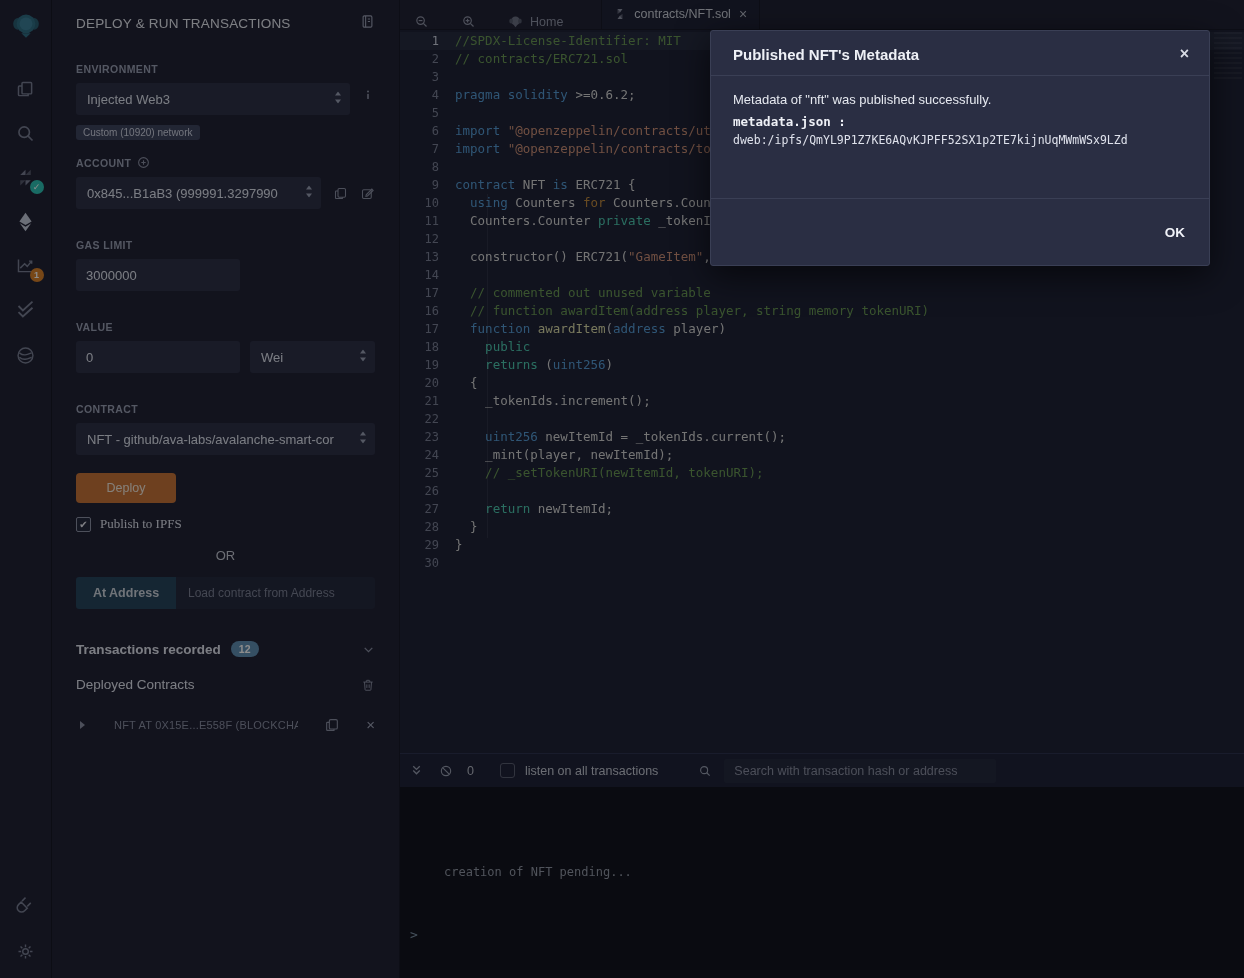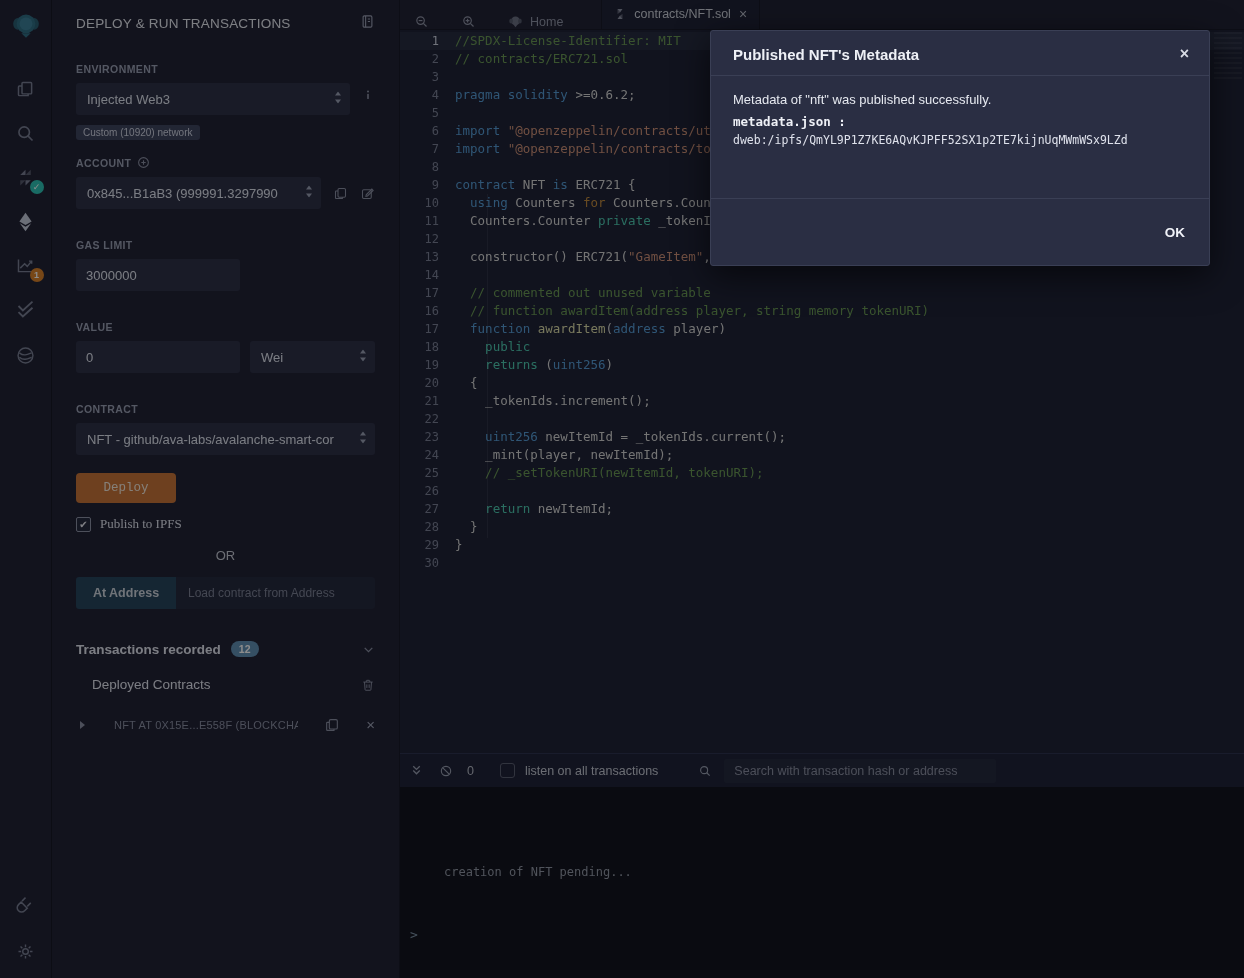--- a/index.html
+++ b/index.html
@@ -45,36 +45,36 @@
     align-items:center;padding:0 22px 0 11px;font-size:13px;color:var(--text);position:relative;
     cursor:pointer;overflow:hidden;white-space:nowrap;}
   .caret{position:absolute;right:8px;top:50%;transform:translateY(-50%);color:#9aa0b4;}
   .row{display:flex;align-items:center;}
   .txtinput{height:32px;background:var(--input-bg);border:none;border-radius:3px;color:var(--text);
     font-size:13px;padding:0 10px;font-family:"Liberation Sans",sans-serif;outline:none;}
   .net-badge{display:inline-block;margin-top:10px;background:#3f4560;color:#cfd4e2;font-size:10px;
     padding:2px 7px;border-radius:3px;}
   .side-ico{color:var(--muted);cursor:pointer;display:flex;align-items:center;}
   #deploy-btn{margin-top:18px;width:100px;height:30px;background:var(--accent);border:none;border-radius:4px;
-    color:#f3e9dd;font-size:12.5px;cursor:pointer;font-family:Liberation Mono, monospace;}
+    color:#f3e9dd;font-size:12.5px;cursor:pointer;font-family:Liberation Sans, sans-serif;}
   .check-row{margin-top:13px;display:flex;align-items:center;gap:9px;}
   .checkbox{width:15px;height:15px;background:#262a3e;border:1px solid #8d92a6;border-radius:2px;
     display:flex;align-items:center;justify-content:center;font-size:10px;color:#e8eaf2;cursor:pointer;}
   .or-label{margin-top:16px;text-align:center;font-size:13px;color:#c6cad6;}
   .ataddr-row{margin-top:14px;display:flex;}
   #ataddr-btn{width:100px;height:32px;background:#27455d;border:none;border-radius:3px 0 0 3px;
     color:#ccd3dc;font-size:12.5px;font-weight:600;cursor:pointer;font-family:"Liberation Sans",sans-serif;}
   #ataddr-input{flex:1;height:32px;background:#262a3e;border:none;color:#c9cdd8;font-size:12px;
     padding:0 12px;border-radius:0 3px 3px 0;outline:none;font-family:"Liberation Sans",sans-serif;}
   #ataddr-input::placeholder{color:#7c8296;}
   .trans-row{margin-top:32px;display:flex;align-items:center;}
   .trans-label{font-size:13.5px;font-weight:600;color:#e1e4ee;}
   .count-badge{margin-left:10px;background:#6190b5;color:#fff;font-size:10.5px;font-weight:600;
     padding:2px 8px;border-radius:9px;}
-  .deployed-row{margin-top:20px;display:flex;align-items:center;margin-left:16px;}
+  .deployed-row{margin-top:20px;display:flex;align-items:center;}
   .deployed-label{font-size:13.5px;color:#e1e4ee;}
   .contract-item{margin-top:24px;display:flex;align-items:center;gap:26px;color:var(--muted);}
   .contract-item .name{font-size:11px;letter-spacing:.2px;flex:1;overflow:hidden;white-space:nowrap;}
   .spacer{flex:1;}
 
   
   #main{position:absolute;left:400px;right:0;top:0;bottom:0;background:var(--editor-bg);}
   #tabbar{position:absolute;left:0;right:0;top:0;height:30px;background:#222336;
     border-bottom:1px solid var(--panel-border);display:flex;align-items:flex-end;gap:12px;}
   .tab-zoom{color:#8f94a6;margin-left:14px;cursor:pointer;display:flex;}

